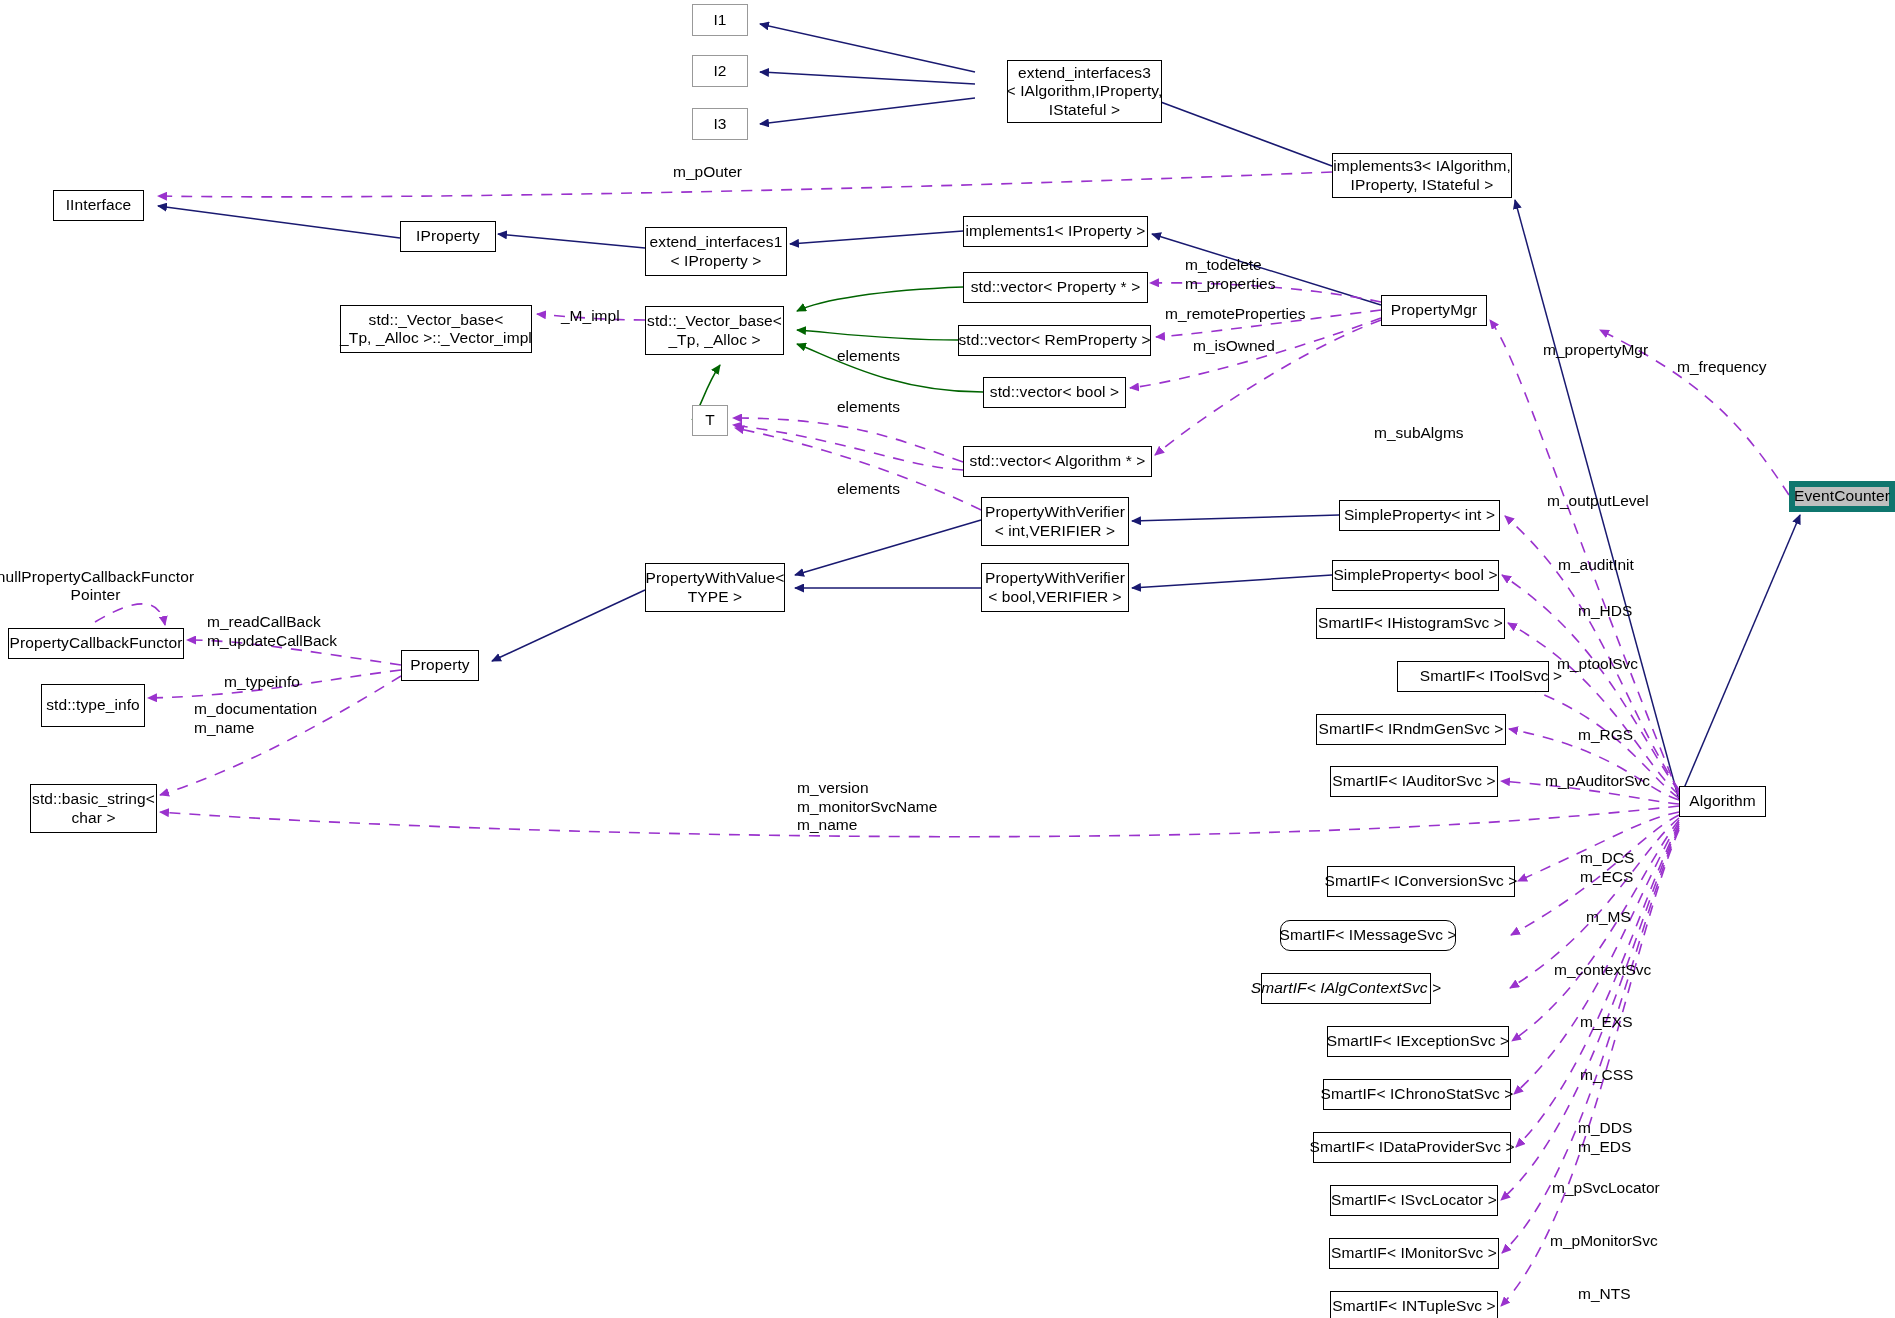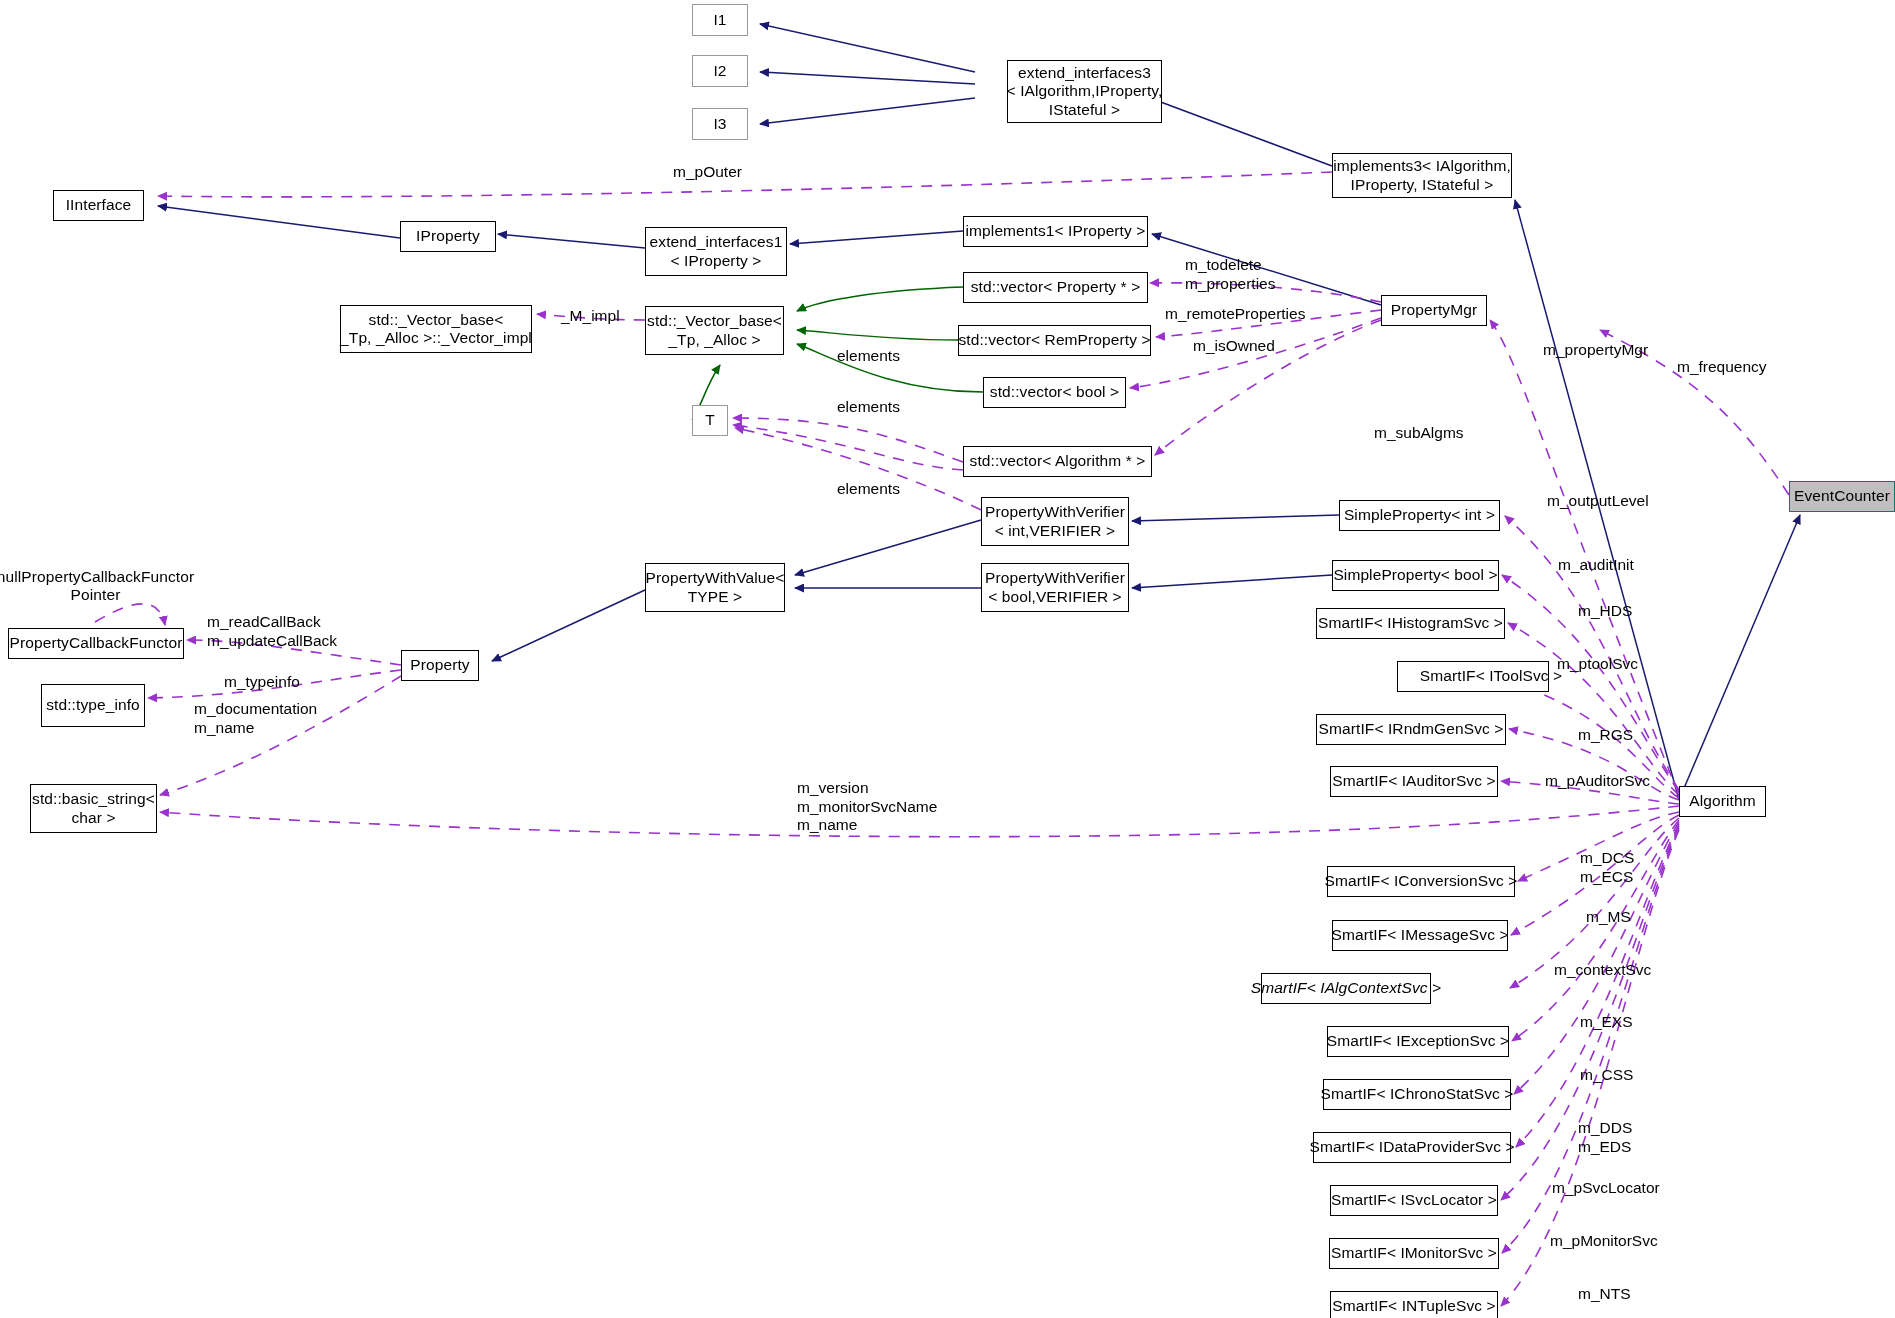--- a/index.html
+++ b/index.html
@@ -4,21 +4,21 @@
 <style>
   html,body{margin:0;padding:0;background:#ffffff;}
   #root{position:relative;width:1895px;height:1318px;background:#ffffff;
         font-family:"Liberation Sans","DejaVu Sans",sans-serif;overflow:hidden;}
   svg.edges{position:absolute;left:0;top:0;width:1895px;height:1318px;}
   .node{position:absolute;box-sizing:border-box;border:1px solid #000000;
         background:#ffffff;color:#000000;display:flex;align-items:center;
         justify-content:center;text-align:center;font-size:15.5px;line-height:1.18;
         white-space:pre;letter-spacing:0.1px;}
   .node.grey-border{border:1px solid #999999;}
-  .node.filled{background:#bfbfbf;border:1px solid #0f766e;}
+  .node.filled{background:#bfbfbf;border:6px solid #0f766e;}
   .elabel{position:absolute;font-size:15.5px;color:#000000;white-space:pre;
           text-align:left;line-height:1.2;}
 </style>
 </head>
 <body>
 
 <div id="root">
 
   <svg class="edges" viewBox="0 0 1895 1318" xmlns="http://www.w3.org/2000/svg">
     <defs>
@@ -130,21 +130,21 @@
       <div class="node" style="left: 41px; top: 684px; width: 104px; height: 43px;">std::type_info</div>
       <div class="node" style="left: 30px; top: 784px; width: 127px; height: 49px;">std::basic_string&lt;
 char &gt;</div>
       <div class="node" style="left: 1339px; top: 500px; width: 161px; height: 31px;">SimpleProperty&lt; int &gt;</div>
       <div class="node" style="left: 1332px; top: 560px; width: 167px; height: 31px;">SimpleProperty&lt; bool &gt;</div>
       <div class="node" style="left: 1316px; top: 608px; width: 189px; height: 31px;">SmartIF&lt; IHistogramSvc &gt;</div>
       <div class="node" style="left: 1397px; top: 661px; width: 152px; height: 31px; padding-left: 36px;">SmartIF&lt; IToolSvc &gt;</div>
       <div class="node" style="left: 1316px; top: 714px; width: 190px; height: 31px;">SmartIF&lt; IRndmGenSvc &gt;</div>
       <div class="node" style="left: 1330px; top: 766px; width: 168px; height: 31px;">SmartIF&lt; IAuditorSvc &gt;</div>
       <div class="node" style="left: 1327px; top: 866px; width: 188px; height: 31px;">SmartIF&lt; IConversionSvc &gt;</div>
-      <div class="node" style="left: 1332px; top: 920px; width: 176px; height: 31px;">SmartIF&lt; IMessageSvc &gt;</div>
+      <div class="node" style="left: 1280px; top: 920px; width: 176px; height: 31px; border-radius: 10px;">SmartIF&lt; IMessageSvc &gt;</div>
       <div class="node" style="left: 1261px; top: 973px; width: 170px; height: 31px; font-style: italic;">SmartIF&lt; IAlgContextSvc &gt;</div>
       <div class="node" style="left: 1327px; top: 1026px; width: 182px; height: 31px;">SmartIF&lt; IExceptionSvc &gt;</div>
       <div class="node" style="left: 1323px; top: 1079px; width: 188px; height: 31px;">SmartIF&lt; IChronoStatSvc &gt;</div>
       <div class="node" style="left: 1313px; top: 1132px; width: 198px; height: 31px;">SmartIF&lt; IDataProviderSvc &gt;</div>
       <div class="node" style="left: 1330px; top: 1185px; width: 168px; height: 31px;">SmartIF&lt; ISvcLocator &gt;</div>
       <div class="node" style="left: 1329px; top: 1238px; width: 170px; height: 31px;">SmartIF&lt; IMonitorSvc &gt;</div>
       <div class="node" style="left: 1330px; top: 1291px; width: 168px; height: 31px;">SmartIF&lt; INTupleSvc &gt;</div>
       <div class="node" style="left: 1679px; top: 786px; width: 87px; height: 31px;">Algorithm</div>
       <div class="node filled" style="left: 1789px; top: 481px; width: 106px; height: 31px;">EventCounter</div>
     </div>

